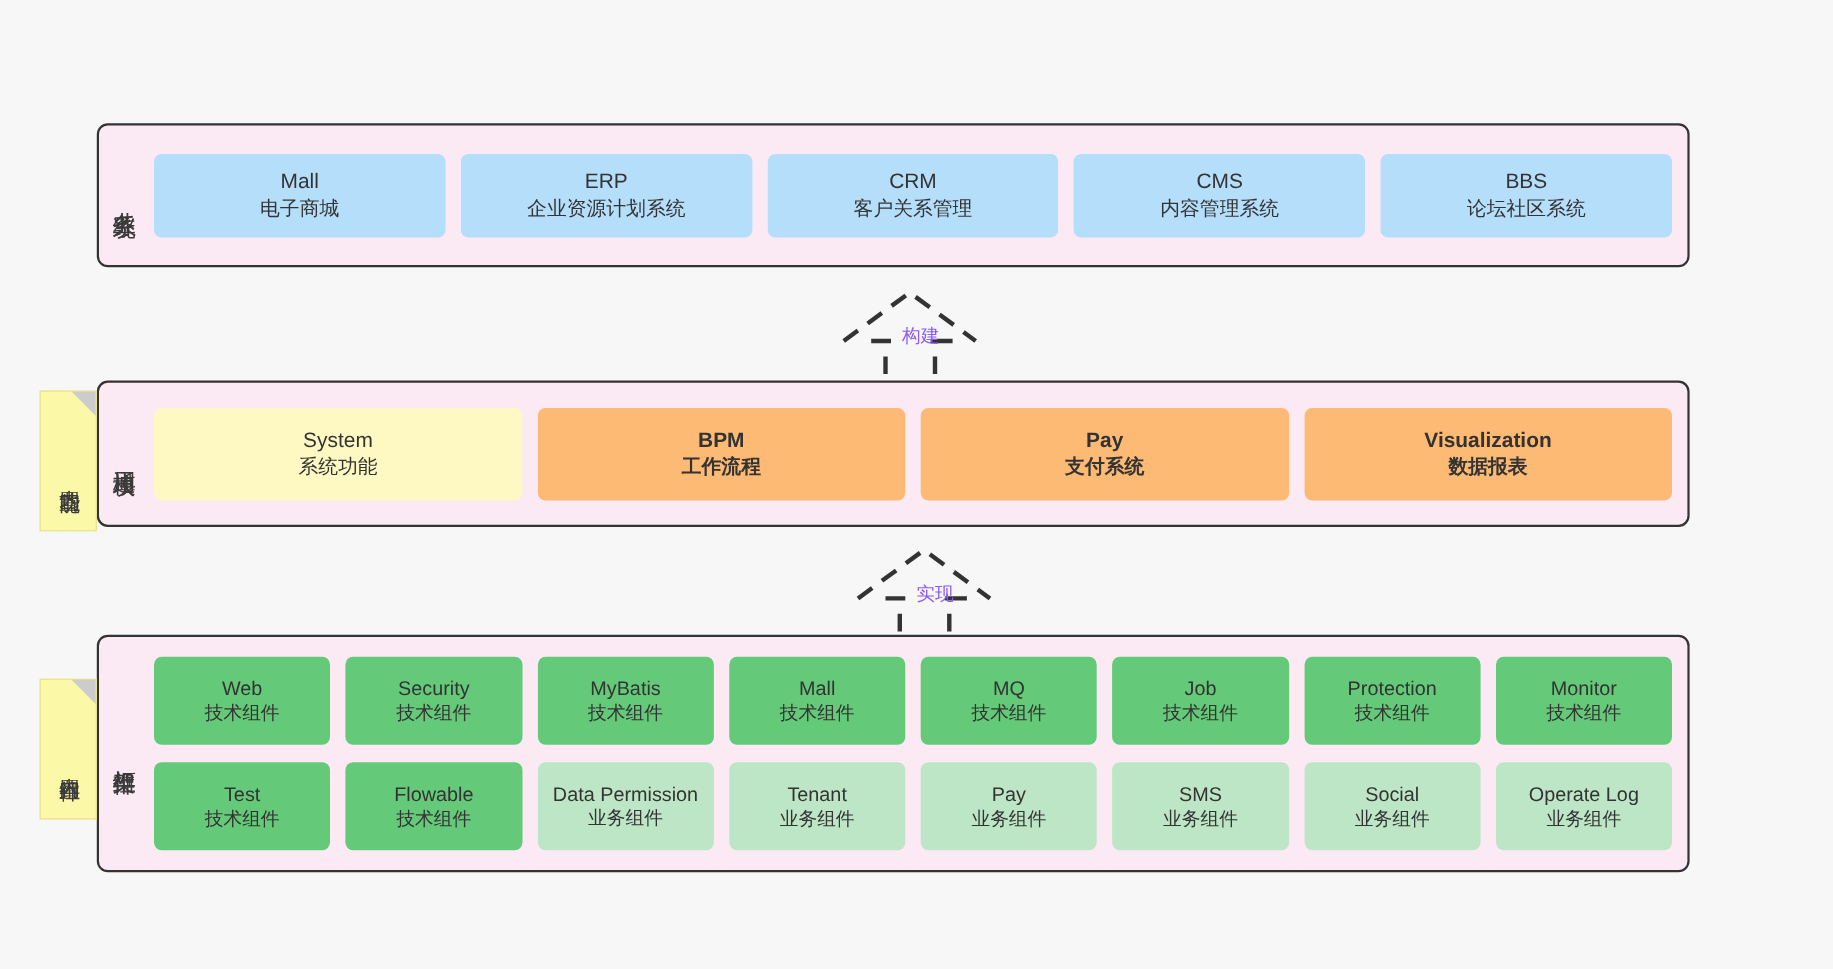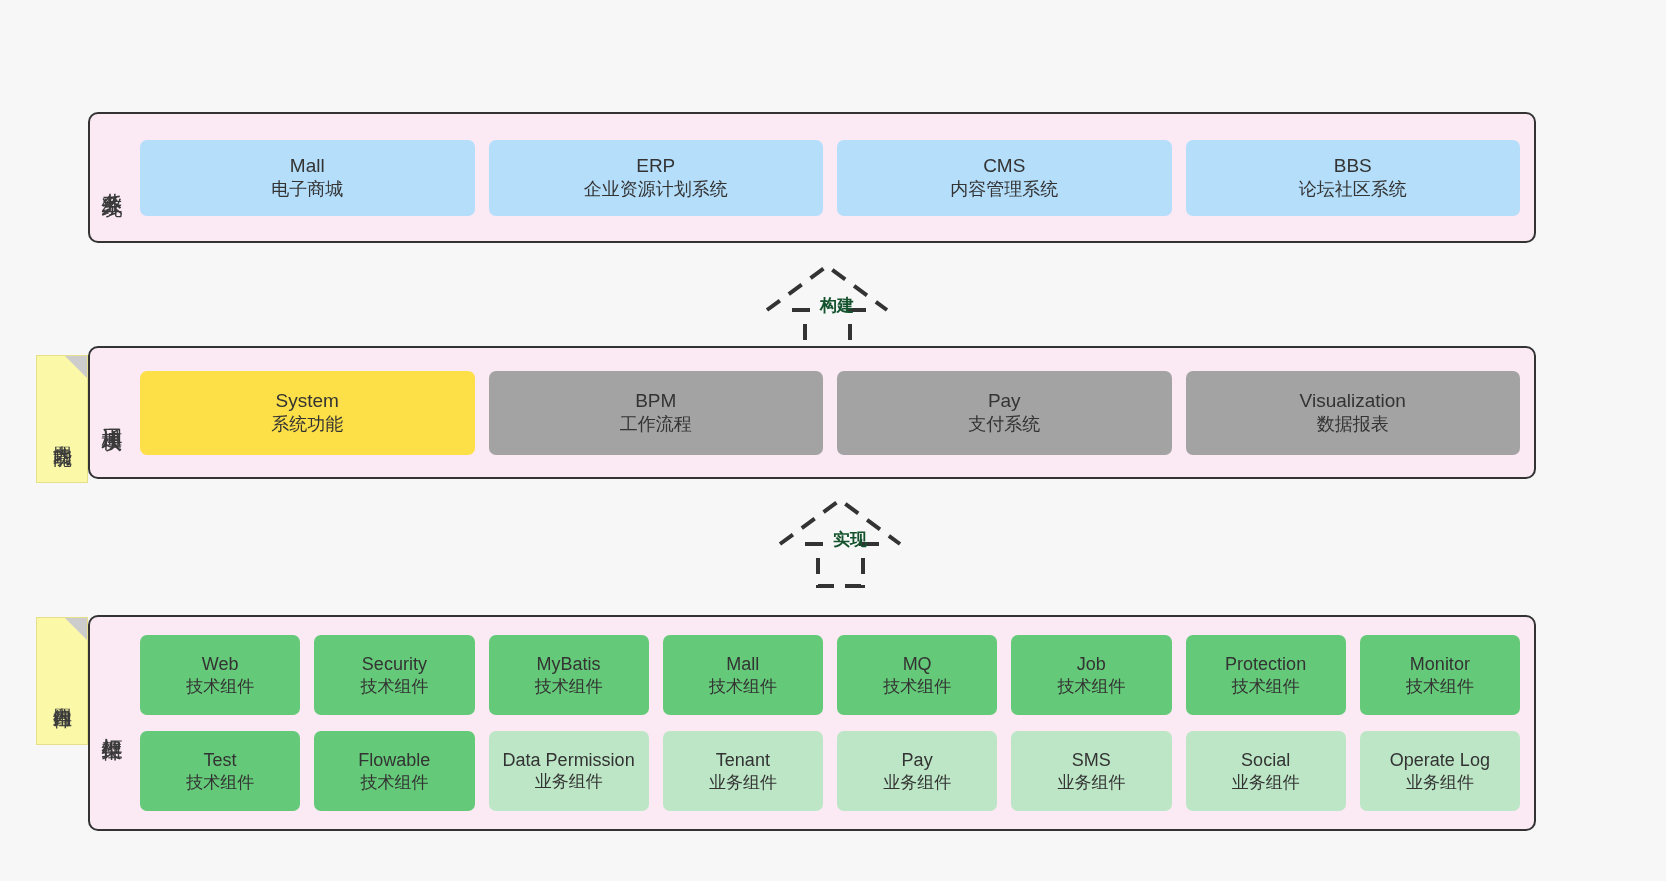--- a/index.html
+++ b/index.html
@@ -69,22 +69,22 @@
     text-align:center;
     color:#333;
     line-height:1.25;
     box-sizing:border-box;
     padding:4px 2px;
   }
   .box .t1{font-size:19px;}
   .box .t2{font-size:18px;}
   .biz-box{height:76px;background:#b5defb;}
   .mod-box{height:84px;}
-  .mod-strong{background:#fde047;}
-  .mod-light{background:#a3a3a3;}
+  .mod-strong{background:#fef9c3;}
+  .mod-light{background:#fdba74;font-weight:bold;}
   .fw-box{height:80px;}
   .fw-tech{background:#64c978;}
   .fw-biz{background:#bce6c5;}
   .fw-box .t1{font-size:18px;}
   .fw-box .t2{font-size:17px;}
   .fw-box.triple .t1{font-size:18px;line-height:1.2;}
 
   
   .note{
     position:absolute;
@@ -114,24 +114,23 @@
   
   .arrow{
     position:absolute;
     width:150px;height:96px;
   }
   .arrow svg{display:block;}
   .arrow .lbl{
     position:absolute;
     left:58px;top:36px;
     font-size:17px;
-    color:#14532d;
+    color:#8b5cf6;
     background:transparent;
     white-space:nowrap;
-    font-weight:bold;
   }
 </style>
 </head>
 <body>
 
 <div class="canvas">
 
   <div class="layer" style="left:88px;top:112px;width:1448px;height:131px;">
     <div class="layer-title">业务系统</div>
     <div class="layer-body">
@@ -140,20 +139,24 @@
         <span class="t1">Mall</span>
         <span class="t2">电子商城</span>
       </div>
 
 
       <div class="box biz-box">
         <span class="t1">ERP</span>
         <span class="t2">企业资源计划系统</span>
       </div>
 
+      <div class="box biz-box">
+        <span class="t1">CRM</span>
+        <span class="t2">客户关系管理</span>
+      </div>
 
       <div class="box biz-box">
         <span class="t1">CMS</span>
         <span class="t2">内容管理系统</span>
       </div>
 
       <div class="box biz-box">
         <span class="t1">BBS</span>
         <span class="t2">论坛社区系统</span>
       </div>
@@ -217,21 +220,21 @@
       <path d="M 84 52 L 104 52" fill="none" stroke="#333" stroke-width="4"></path>
     </svg>
     <span class="lbl">实现</span>
   </div>
 
   <div class="note" style="left:36px;top:617px;width:52px;height:128px;">
     <span class="fold"></span>
     <span class="txt">内置组件</span>
   </div>
 
-  <div class="layer" style="left:88px;top:577px;width:1448px;height:216px;margin-top:38px;">
+  <div class="layer" style="left:88px;top:577px;width:1448px;height:216px;">
     <div class="layer-title">框架组件</div>
     <div class="layer-body grid2">
 
       <div class="row">
         <div class="box fw-box fw-tech">
           <span class="t1">Web</span>
           <span class="t2">技术组件</span>
         </div>
         <div class="box fw-box fw-tech">
           <span class="t1">Security</span>

